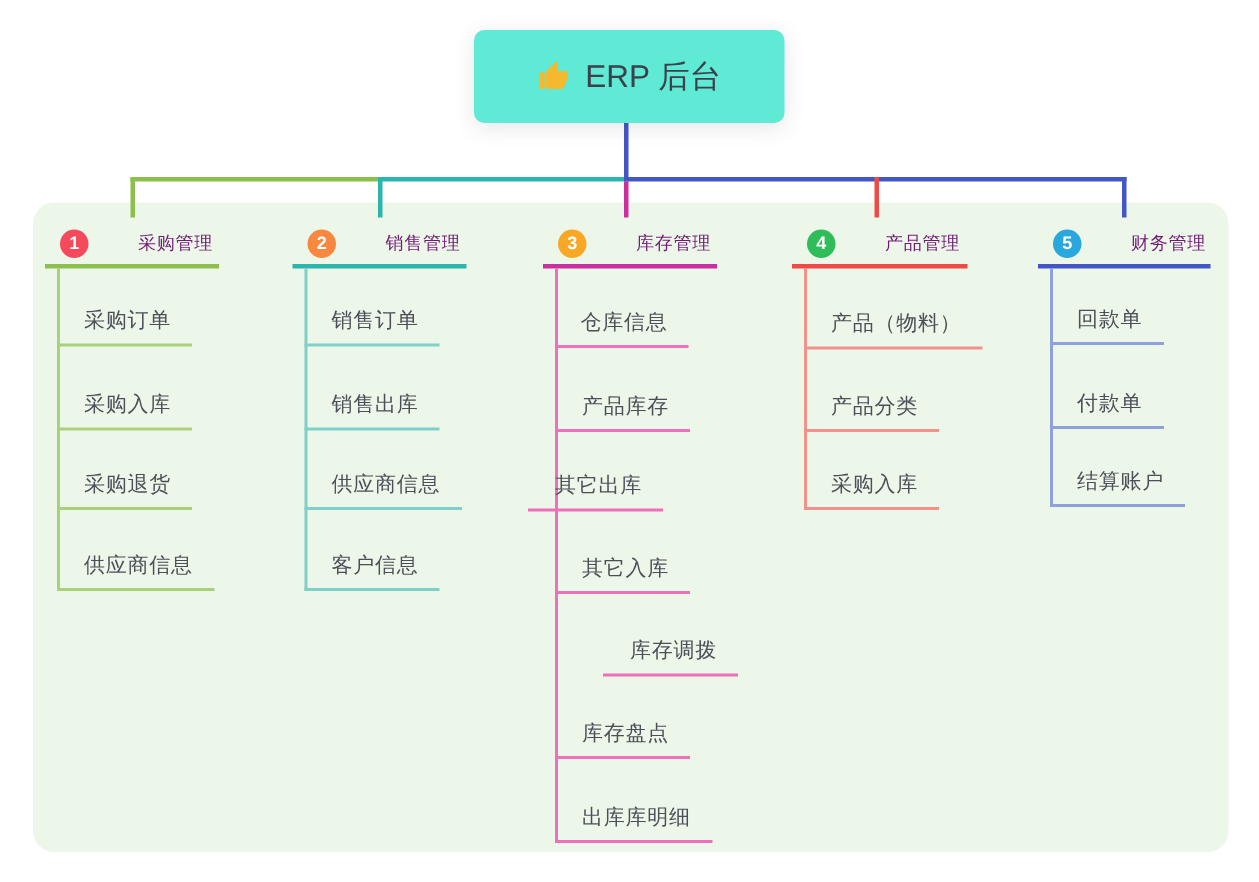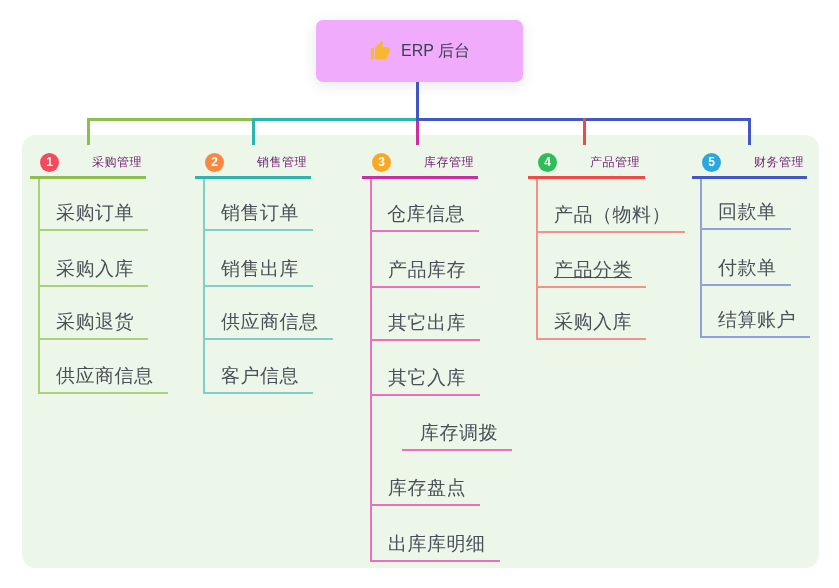--- a/index.html
+++ b/index.html
@@ -6,38 +6,38 @@
   .canvas{
     position:relative;width:839px;height:588px;overflow:hidden;background:#ffffff;
     font-family:"Liberation Sans","DejaVu Sans",sans-serif;
   }
   .panel{
     position:absolute;left:22px;top:135px;width:797px;height:433px;
     background:#edf7e9;border-radius:14px;z-index:0;
   }
   .root-node{
     position:absolute;left:316px;top:20px;width:207px;height:62px;z-index:3;
-    background:#f0abfc;border-radius:7px;box-shadow:0 3px 14px rgba(60,70,90,.13);
+    background:#5eead4;border-radius:7px;box-shadow:0 3px 14px rgba(60,70,90,.13);
     display:flex;align-items:center;justify-content:center;gap:10px;
-    font-size:16px;color:#3d414d;font-weight:500;cursor:pointer;
+    font-size:21px;color:#3d414d;font-weight:500;cursor:pointer;
   }
   .root-node .ticon{display:inline-flex;align-items:center;}
   .line{position:absolute;z-index:1;}
   .branch-header{
     position:absolute;height:26px;display:flex;align-items:center;gap:8px;
     z-index:2;cursor:pointer;padding-left:10px;box-sizing:border-box;
   }
   .num-circle{
     width:19px;height:19px;border-radius:50%;flex:0 0 auto;
     color:#fff;font-size:12px;font-weight:bold;line-height:19px;text-align:center;
   }
   .branch-label{font-size:12px;color:#701a75;white-space:nowrap;letter-spacing:.5px;margin-left:25px;}
   .child-node{
     position:absolute;white-space:nowrap;z-index:2;cursor:pointer;
-    font-size:19px;line-height:20px;color:#4b4f58;
+    font-size:14px;line-height:20px;color:#4b4f58;
     padding:0 14px 6px 18px;letter-spacing:.5px;
   }
 </style>
 </head>
 <body>
 
 <div class="canvas">
   <div class="panel"></div>
 
   <div class="root-node">
@@ -82,33 +82,33 @@
       <div class="child-node" style="left: 203px; top: 312px; border-bottom: 2px solid rgb(126, 208, 201);">供应商信息</div>
       <div class="child-node" style="left: 203px; top: 366px; border-bottom: 2px solid rgb(126, 208, 201);">客户信息</div>
       <div class="branch-header" style="left: 362px; top: 149px; width: 116px;">
         <span class="num-circle" style="background: rgb(249, 168, 37);">3</span>
         <span class="branch-label">库存管理</span>
       </div>
       <div class="line" style="left: 362px; top: 176px; width: 116px; height: 3px; background: rgb(203, 47, 159);"></div>
       <div class="line" style="left: 370px; top: 179px; width: 2px; height: 383px; background: rgb(238, 111, 187);"></div>
       <div class="child-node" style="left: 370px; top: 204px; border-bottom: 2px solid rgb(238, 111, 187); padding-left: 17px;">仓库信息</div>
       <div class="child-node" style="left: 370px; top: 260px; border-bottom: 2px solid rgb(238, 111, 187);">产品库存</div>
-      <div class="child-node" style="left: 370px; top: 313px; border-bottom: 2px solid rgb(238, 111, 187);">其它出库</div>
+      <div class="child-node" style="left: 352px; top: 313px; border-bottom: 2px solid rgb(238, 111, 187);">其它出库</div>
       <div class="child-node" style="left: 370px; top: 368px; border-bottom: 2px solid rgb(238, 111, 187);">其它入库</div>
       <div class="child-node" style="left: 382px; top: 423px; border-bottom: 2px solid rgb(238, 111, 187); margin-left: 20px;">库存调拨</div>
       <div class="child-node" style="left: 370px; top: 478px; border-bottom: 2px solid rgb(238, 111, 187);">库存盘点</div>
       <div class="child-node" style="left: 370px; top: 534px; border-bottom: 2px solid rgb(238, 111, 187);">出库库明细</div>
       <div class="branch-header" style="left: 528px; top: 149px; width: 117px;">
         <span class="num-circle" style="background: rgb(46, 189, 89);">4</span>
         <span class="branch-label">产品管理</span>
       </div>
       <div class="line" style="left: 528px; top: 176px; width: 117px; height: 3px; background: rgb(239, 74, 69);"></div>
       <div class="line" style="left: 536px; top: 179px; width: 2px; height: 161px; background: rgb(245, 145, 140);"></div>
       <div class="child-node" style="left: 536px; top: 205px; border-bottom: 2px solid rgb(245, 145, 140);">产品（物料）</div>
-      <div class="child-node" style="left: 536px; top: 260px; border-bottom: 2px solid rgb(245, 145, 140); text-decoration: underline;">产品分类</div>
+      <div class="child-node" style="left: 536px; top: 260px; border-bottom: 2px solid rgb(245, 145, 140);">产品分类</div>
       <div class="child-node" style="left: 536px; top: 312px; border-bottom: 2px solid rgb(245, 145, 140);">采购入库</div>
       <div class="branch-header" style="left: 692px; top: 149px; width: 115px;">
         <span class="num-circle" style="background: rgb(42, 167, 220);">5</span>
         <span class="branch-label">财务管理</span>
       </div>
       <div class="line" style="left: 692px; top: 176px; width: 115px; height: 3px; background: rgb(67, 86, 197);"></div>
       <div class="line" style="left: 700px; top: 179px; width: 2px; height: 159px; background: rgb(141, 162, 221);"></div>
       <div class="child-node" style="left: 700px; top: 202px; border-bottom: 2px solid rgb(141, 162, 221);">回款单</div>
       <div class="child-node" style="left: 700px; top: 258px; border-bottom: 2px solid rgb(141, 162, 221);">付款单</div>
       <div class="child-node" style="left: 700px; top: 310px; border-bottom: 2px solid rgb(141, 162, 221);">结算账户</div>

